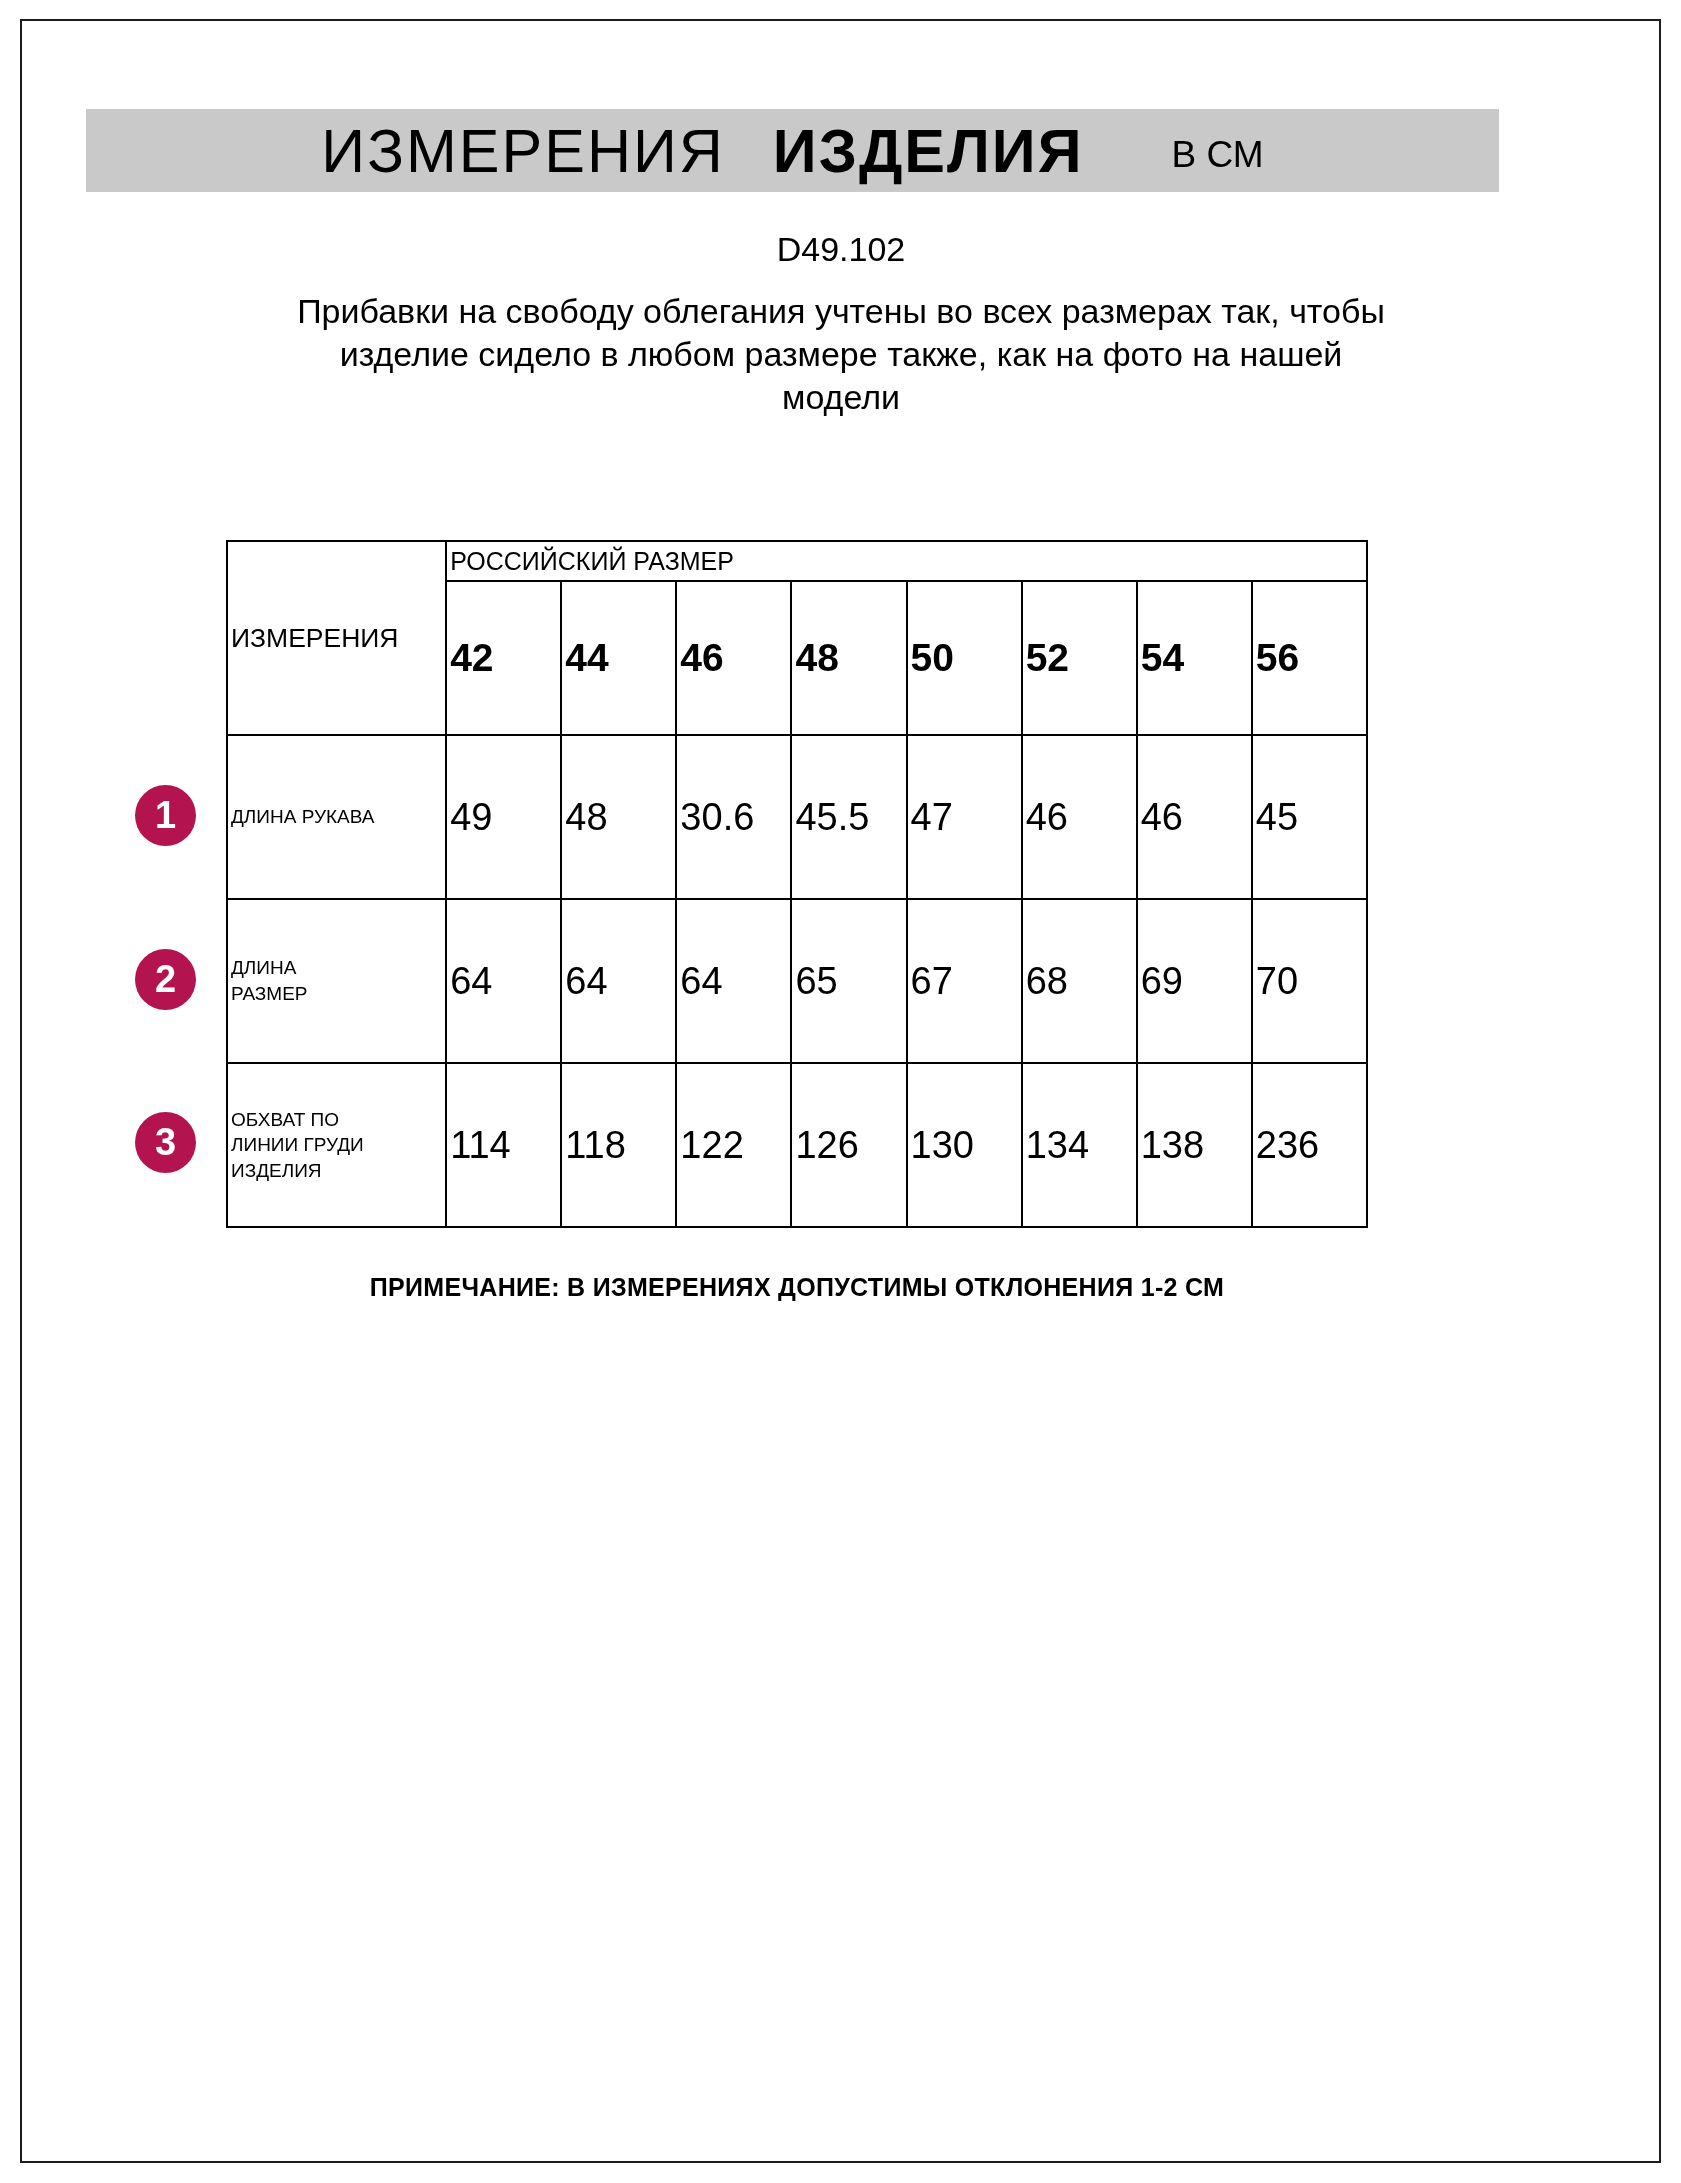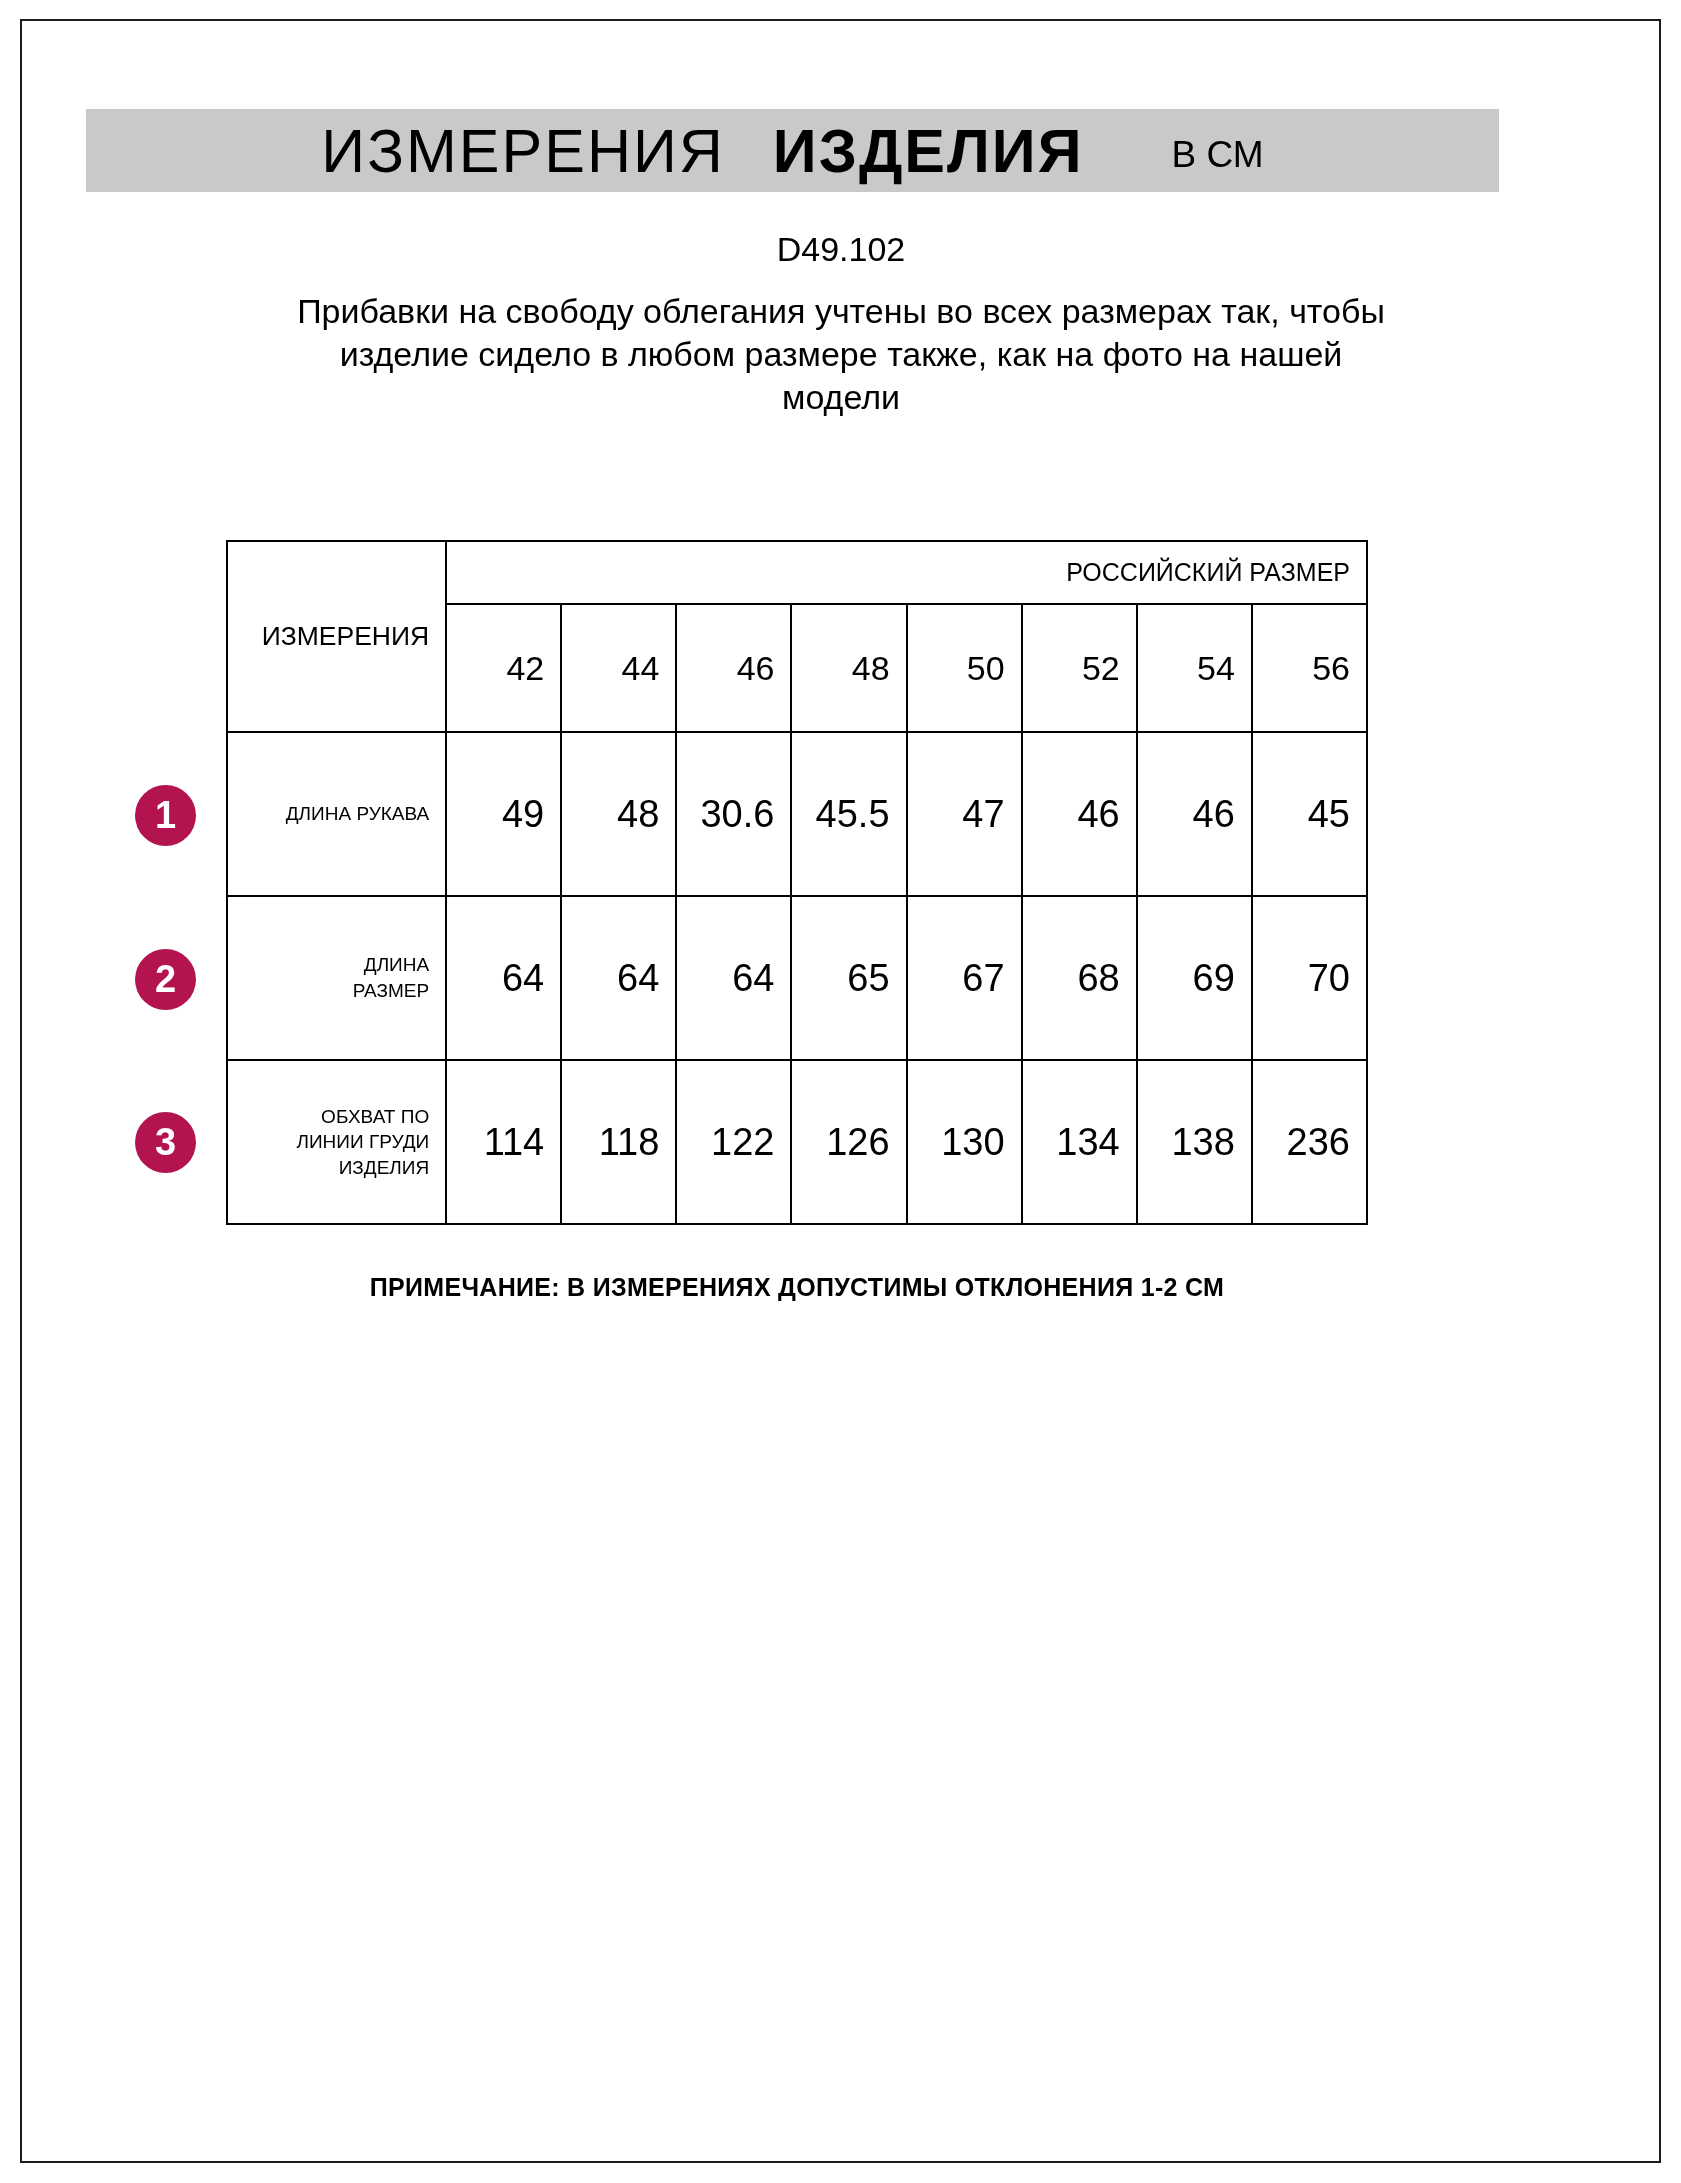--- a/index.html
+++ b/index.html
@@ -45,27 +45,27 @@
     position: absolute; left: 226px; top: 540px;
     width: 1142px;
   }
   table.size-table {
     border-collapse: collapse;
     width: 1142px;
     table-layout: fixed;
   }
   table.size-table td {
     border: 2px solid var(--color-border, #000);
-    text-align: right;
+    text-align: left;
     vertical-align: middle;
-    padding: 16px;
+    padding: 3px;
   }
   .group-head   { height: 40px; font-size: 25px; }
   .measure-head { font-size: 26.5px; }
-  tr.sizes-row td { height: 128px; font-size: 34px; font-weight: normal; }
+  tr.sizes-row td { height: 154px; font-size: 39px; font-weight: bold; }
   tr.data-row td  { height: 164px; }
   .label-cell {
     font-size: 19px;
     line-height: 1.35;
     white-space: pre-line;
     padding: 0 5.3px;
   }
   .val { font-size: 38px; }
   
   .badge {

